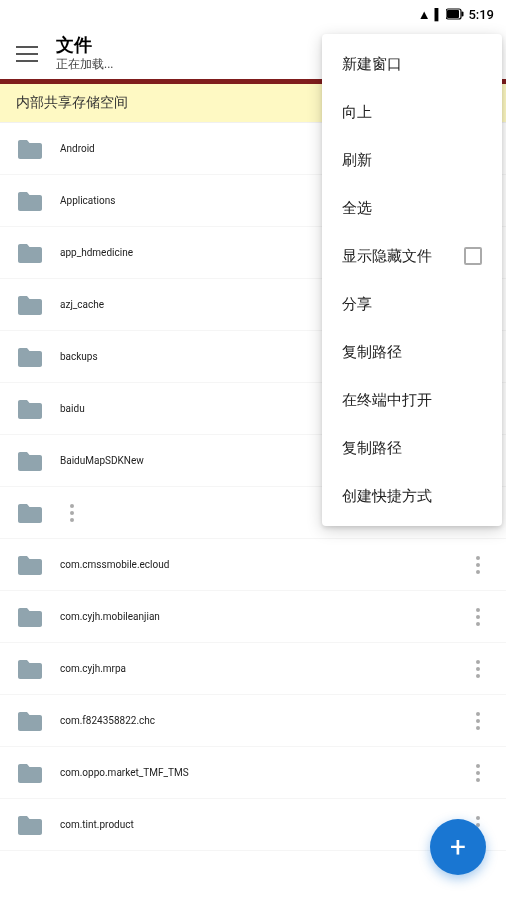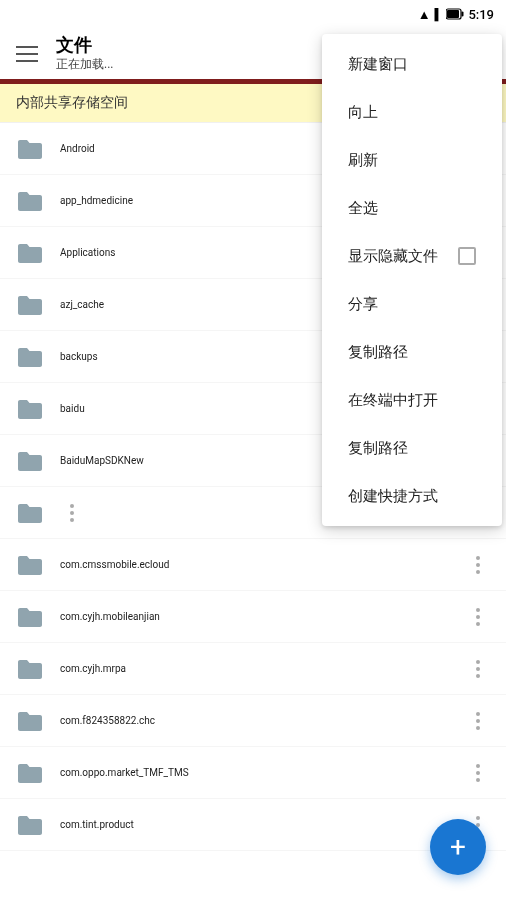--- a/index.html
+++ b/index.html
@@ -129,21 +129,21 @@
     }
     .dropdown-menu {
       position: absolute;
       top: 34px;
       right: 4px;
       width: 180px;
       background: #fff;
       border-radius: 4px;
       box-shadow: 0 4px 16px rgba(0,0,0,0.18), 0 2px 4px rgba(0,0,0,0.12);
       z-index: 20;
-      padding: 6px 6px;
+      padding: 6px 0;
     }
     .menu-item {
       display: flex;
       align-items: center;
       justify-content: space-between;
       padding: 13px 20px;
       font-size: 15px;
       color: #222;
       cursor: pointer;
       min-height: 48px;
@@ -251,27 +251,27 @@
 <div class="file-item">
       <div class="folder-icon"><svg viewBox="0 0 28 22" fill="none" xmlns="http://www.w3.org/2000/svg">
       <path d="M2 4C2 2.9 2.9 2 4 2H11L13.5 5H24C25.1 5 26 5.9 26 7V19C26 20.1 25.1 21 24 21H4C2.9 21 2 20.1 2 19V4Z" fill="#90A4AE" stroke="none"></path>
     </svg></div>
       <span class="file-name">Android</span>
     </div>
     <div class="file-item">
       <div class="folder-icon"><svg viewBox="0 0 28 22" fill="none" xmlns="http://www.w3.org/2000/svg">
       <path d="M2 4C2 2.9 2.9 2 4 2H11L13.5 5H24C25.1 5 26 5.9 26 7V19C26 20.1 25.1 21 24 21H4C2.9 21 2 20.1 2 19V4Z" fill="#90A4AE" stroke="none"></path>
     </svg></div>
+      <span class="file-name">Applications</span>
+    </div>
+    <div class="file-item">
+      <div class="folder-icon"><svg viewBox="0 0 28 22" fill="none" xmlns="http://www.w3.org/2000/svg">
+      <path d="M2 4C2 2.9 2.9 2 4 2H11L13.5 5H24C25.1 5 26 5.9 26 7V19C26 20.1 25.1 21 24 21H4C2.9 21 2 20.1 2 19V4Z" fill="#90A4AE" stroke="none"></path>
+    </svg></div>
       <span class="file-name">app_hdmedicine</span>
-    </div>
-    <div class="file-item">
-      <div class="folder-icon"><svg viewBox="0 0 28 22" fill="none" xmlns="http://www.w3.org/2000/svg">
-      <path d="M2 4C2 2.9 2.9 2 4 2H11L13.5 5H24C25.1 5 26 5.9 26 7V19C26 20.1 25.1 21 24 21H4C2.9 21 2 20.1 2 19V4Z" fill="#90A4AE" stroke="none"></path>
-    </svg></div>
-      <span class="file-name">Applications</span>
     </div>
     <div class="file-item">
       <div class="folder-icon"><svg viewBox="0 0 28 22" fill="none" xmlns="http://www.w3.org/2000/svg">
       <path d="M2 4C2 2.9 2.9 2 4 2H11L13.5 5H24C25.1 5 26 5.9 26 7V19C26 20.1 25.1 21 24 21H4C2.9 21 2 20.1 2 19V4Z" fill="#90A4AE" stroke="none"></path>
     </svg></div>
       <span class="file-name">azj_cache</span>
     </div>
     <div class="file-item">
       <div class="folder-icon"><svg viewBox="0 0 28 22" fill="none" xmlns="http://www.w3.org/2000/svg">
       <path d="M2 4C2 2.9 2.9 2 4 2H11L13.5 5H24C25.1 5 26 5.9 26 7V19C26 20.1 25.1 21 24 21H4C2.9 21 2 20.1 2 19V4Z" fill="#90A4AE" stroke="none"></path>

